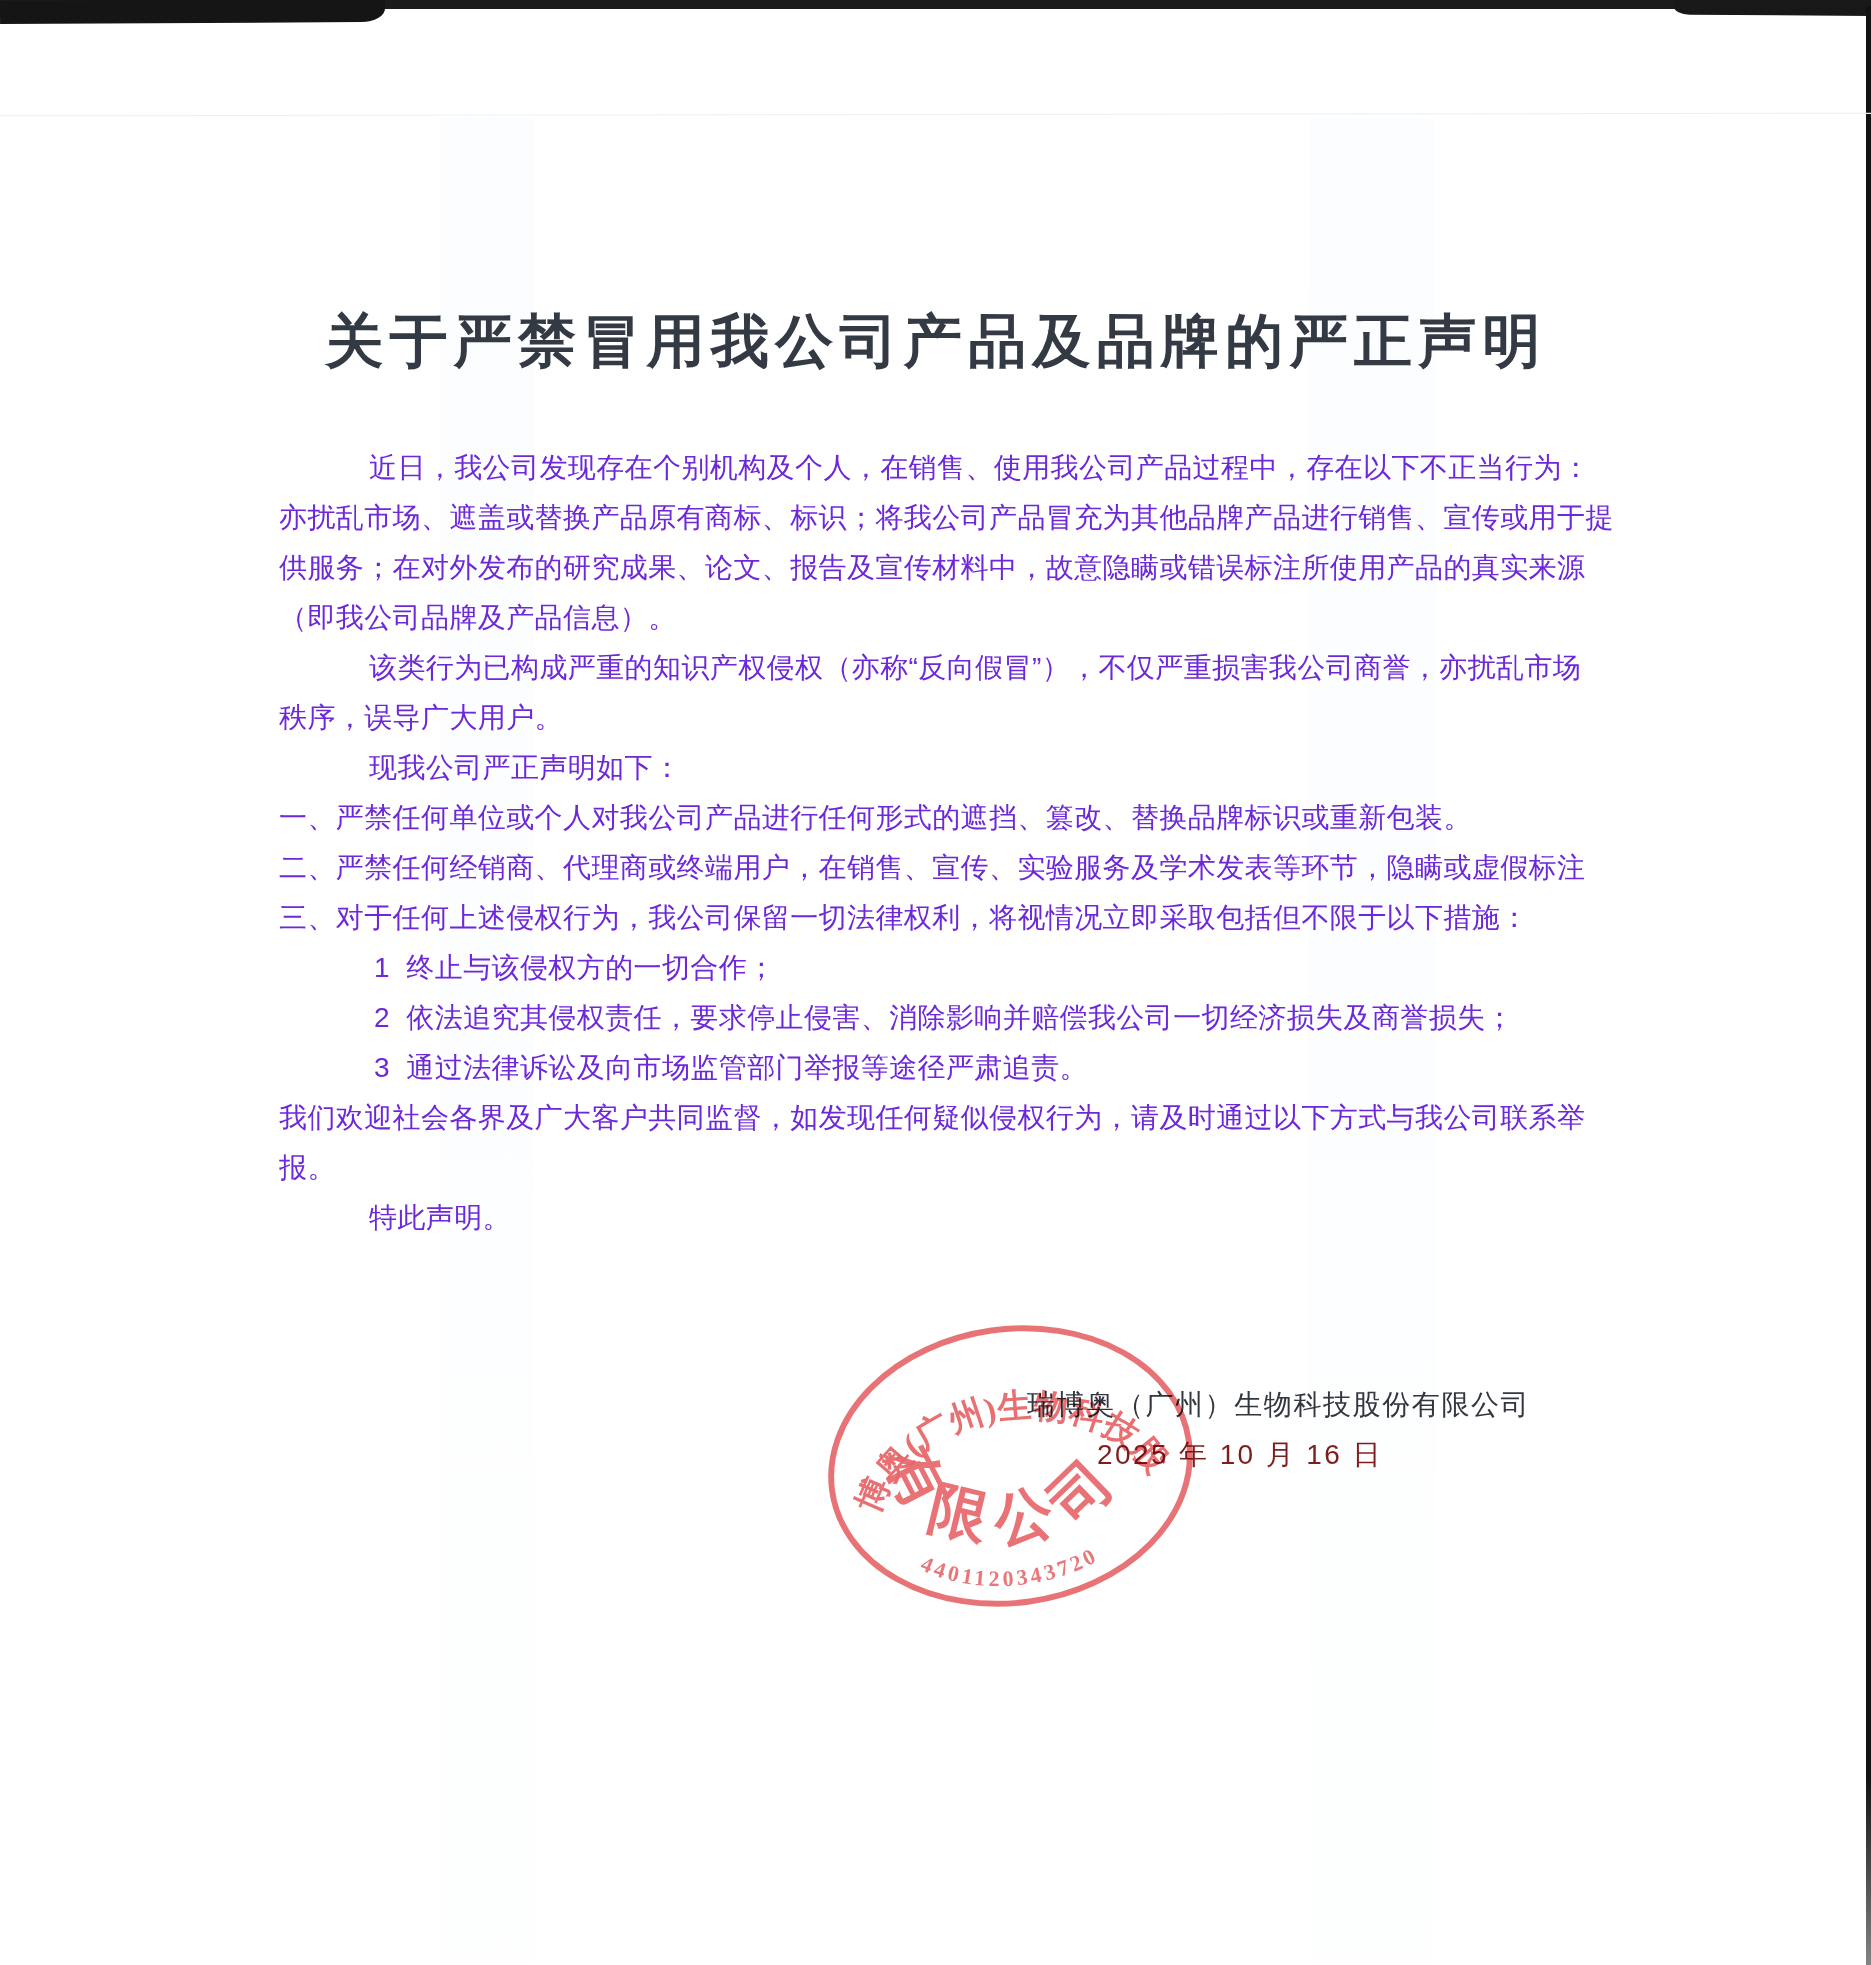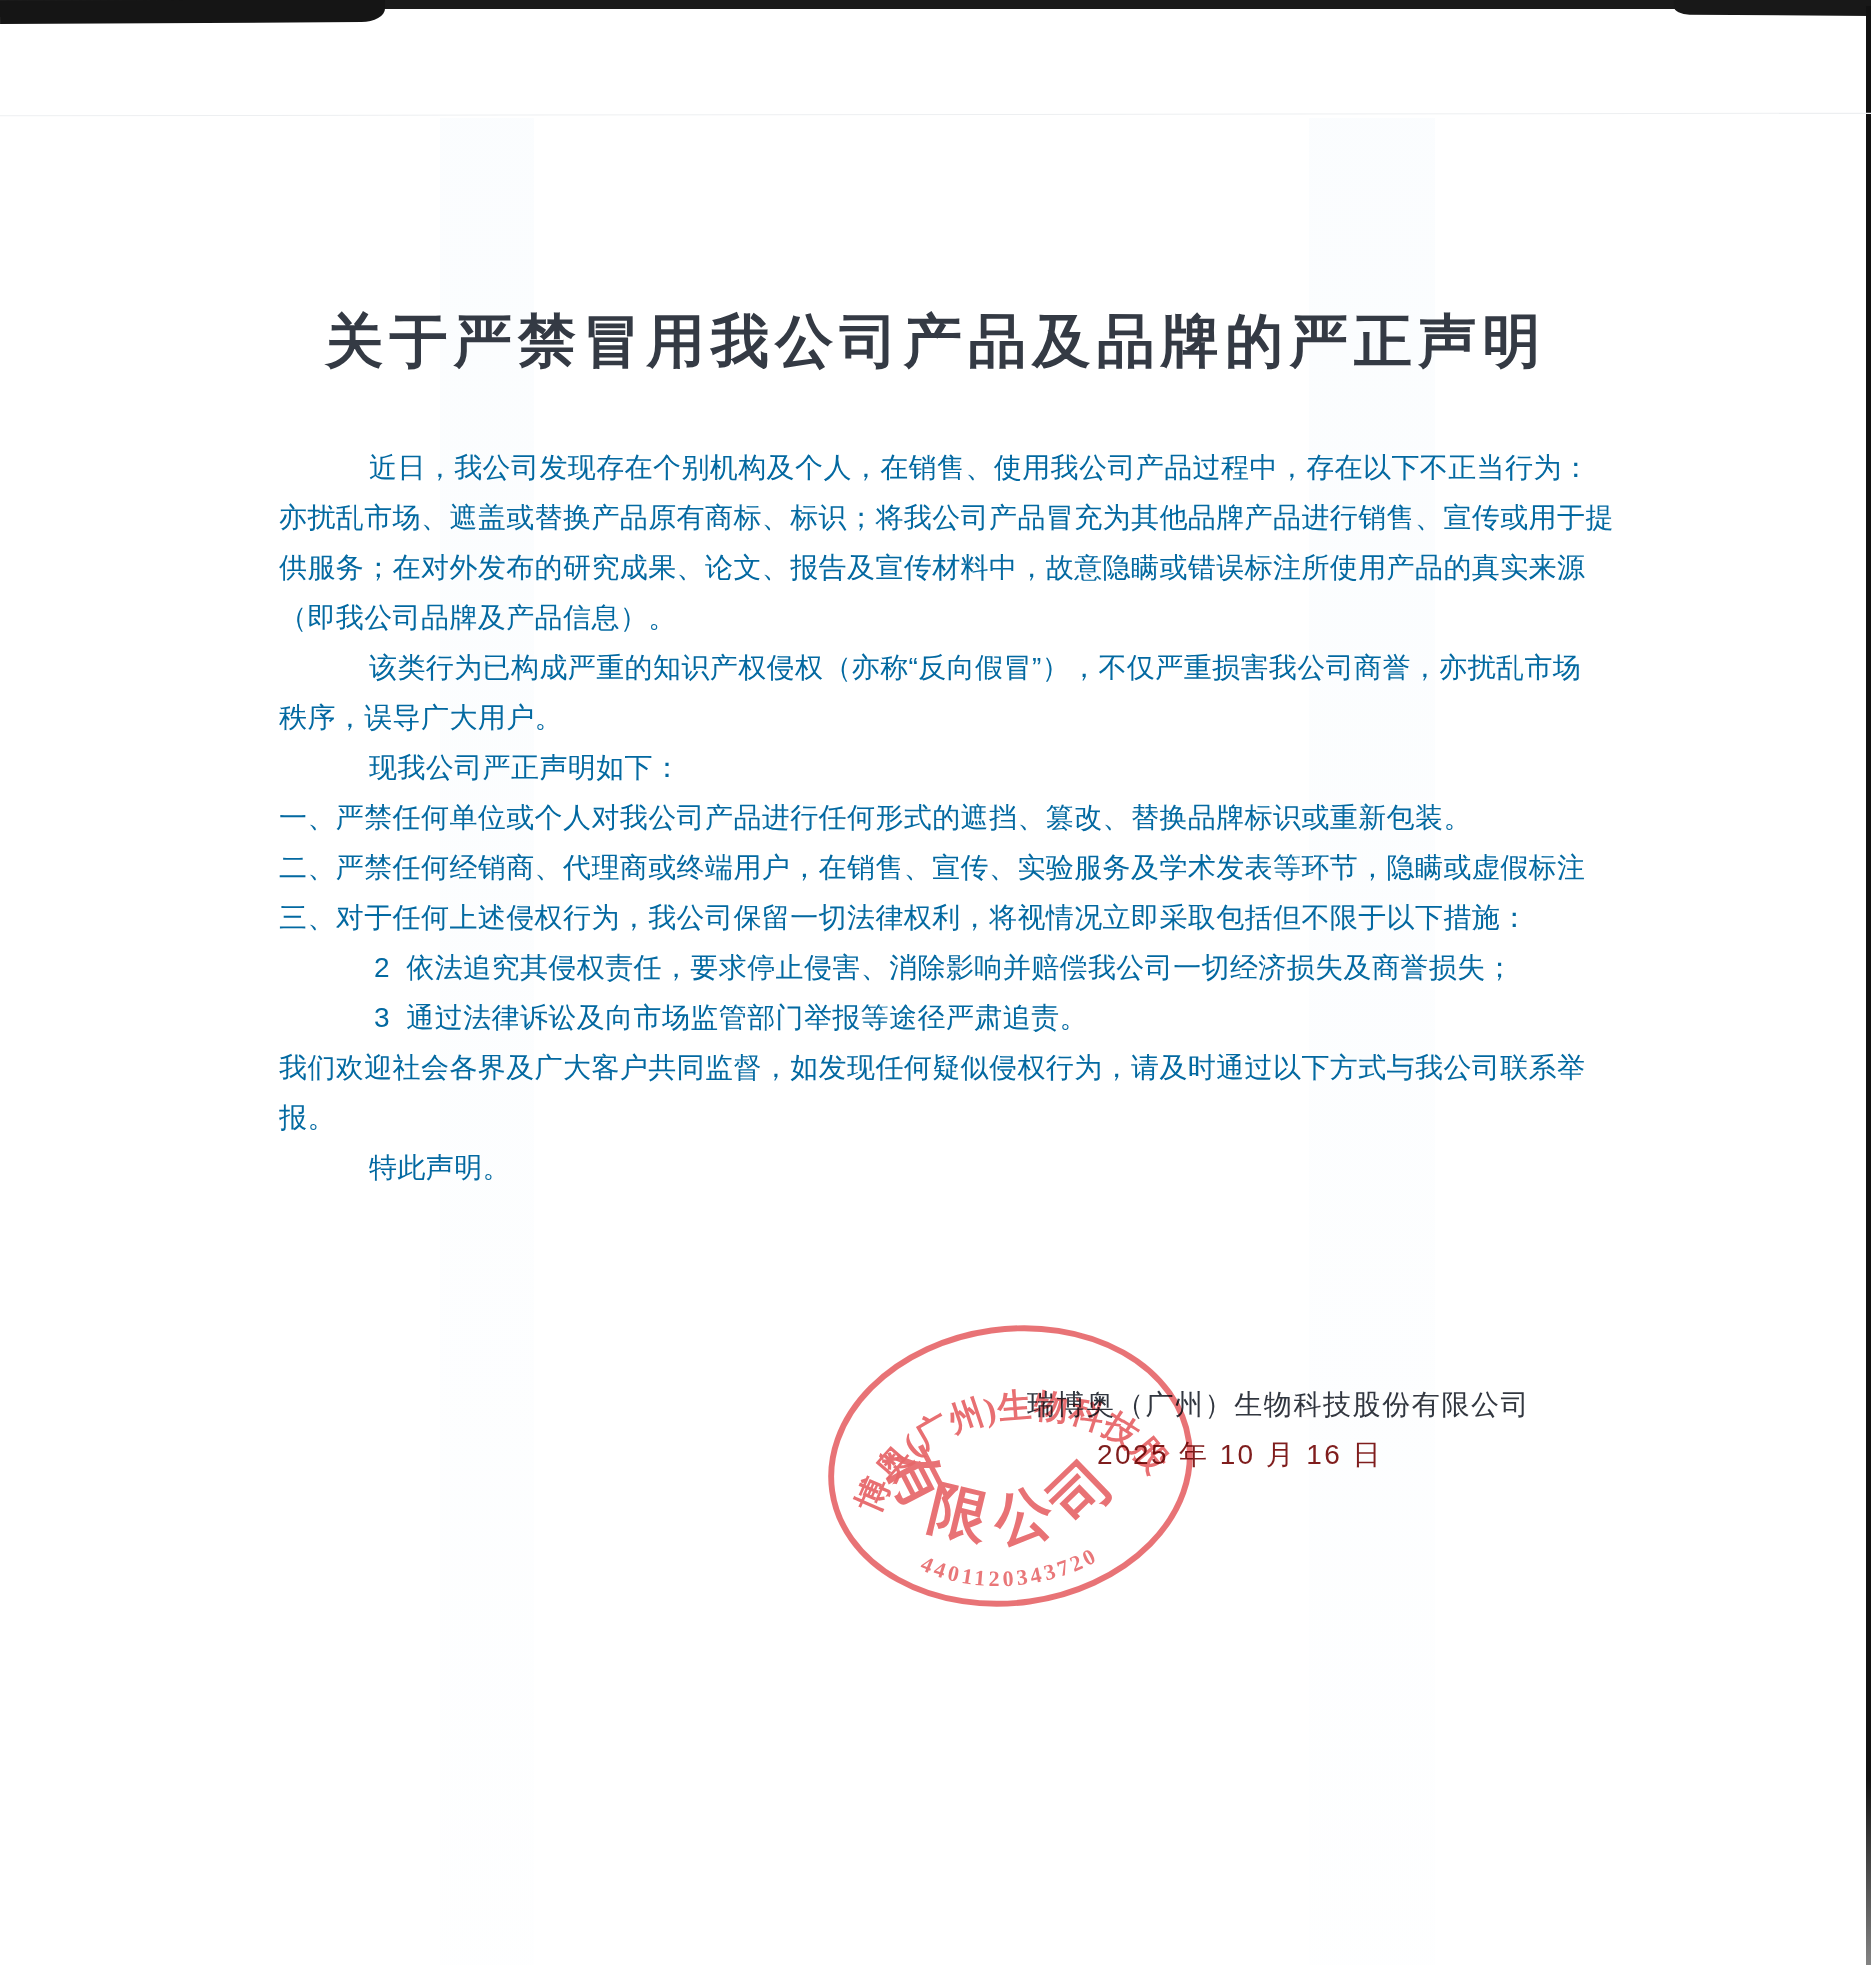--- a/index.html
+++ b/index.html
@@ -22,21 +22,21 @@
     background:linear-gradient(180deg,rgba(206,228,244,.20),rgba(206,228,244,0));}
   .streak-a{left:440px;} .streak-b{left:1309px;width:126px;}
 
   
   .doc-title{
     position:absolute;left:0;top:312px;width:1872px;text-align:center;
     font-size:58px;font-weight:700;letter-spacing:6.3px;line-height:1;color:#343a44;
   }
   .doc-body{
     position:absolute;left:279px;top:443px;width:1415px;
-    font-size:28px;line-height:50px;letter-spacing:0.4px;color:#0369a1;
+    font-size:28px;line-height:50px;letter-spacing:0.4px;color:#6d28d9;
   }
   .doc-line{white-space:pre;height:50px;}
   .indent-first{padding-left:90px;}
   .indent-sub{padding-left:95px;}
   .sig-company{
     position:absolute;left:1027px;top:1391px;font-size:28px;line-height:1;
     letter-spacing:1.6px;color:#31363f;white-space:pre;
   }
   .sig-date{
     position:absolute;left:1097px;top:1441px;font-size:28px;line-height:1;
@@ -70,20 +70,21 @@
   <div class="doc-line indent-first">近日，我公司发现存在个别机构及个人，在销售、使用我公司产品过程中，存在以下不正当行为：</div>
       <div class="doc-line indent-none">亦扰乱市场、遮盖或替换产品原有商标、标识；将我公司产品冒充为其他品牌产品进行销售、宣传或用于提</div>
       <div class="doc-line indent-none">供服务；在对外发布的研究成果、论文、报告及宣传材料中，故意隐瞒或错误标注所使用产品的真实来源</div>
       <div class="doc-line indent-none">（即我公司品牌及产品信息）。</div>
       <div class="doc-line indent-first">该类行为已构成严重的知识产权侵权（亦称“反向假冒”），不仅严重损害我公司商誉，亦扰乱市场</div>
       <div class="doc-line indent-none">秩序，误导广大用户。</div>
       <div class="doc-line indent-first">现我公司严正声明如下：</div>
       <div class="doc-line indent-none">一、严禁任何单位或个人对我公司产品进行任何形式的遮挡、篡改、替换品牌标识或重新包装。</div>
       <div class="doc-line indent-none">二、严禁任何经销商、代理商或终端用户，在销售、宣传、实验服务及学术发表等环节，隐瞒或虚假标注</div>
       <div class="doc-line indent-none">三、对于任何上述侵权行为，我公司保留一切法律权利，将视情况立即采取包括但不限于以下措施：</div>
+      <div class="doc-line indent-sub">1  终止与该侵权方的一切合作；</div>
       <div class="doc-line indent-sub">2  依法追究其侵权责任，要求停止侵害、消除影响并赔偿我公司一切经济损失及商誉损失；</div>
       <div class="doc-line indent-sub">3  通过法律诉讼及向市场监管部门举报等途径严肃追责。</div>
       <div class="doc-line indent-none">我们欢迎社会各界及广大客户共同监督，如发现任何疑似侵权行为，请及时通过以下方式与我公司联系举</div>
       <div class="doc-line indent-none">报。</div>
       <div class="doc-line indent-first">特此声明。</div>
     </div>
 
   <div class="sig-company">瑞博奥（广州）生物科技股份有限公司</div>
   <div class="sig-date">2025 年 10 月 16 日</div>
 

